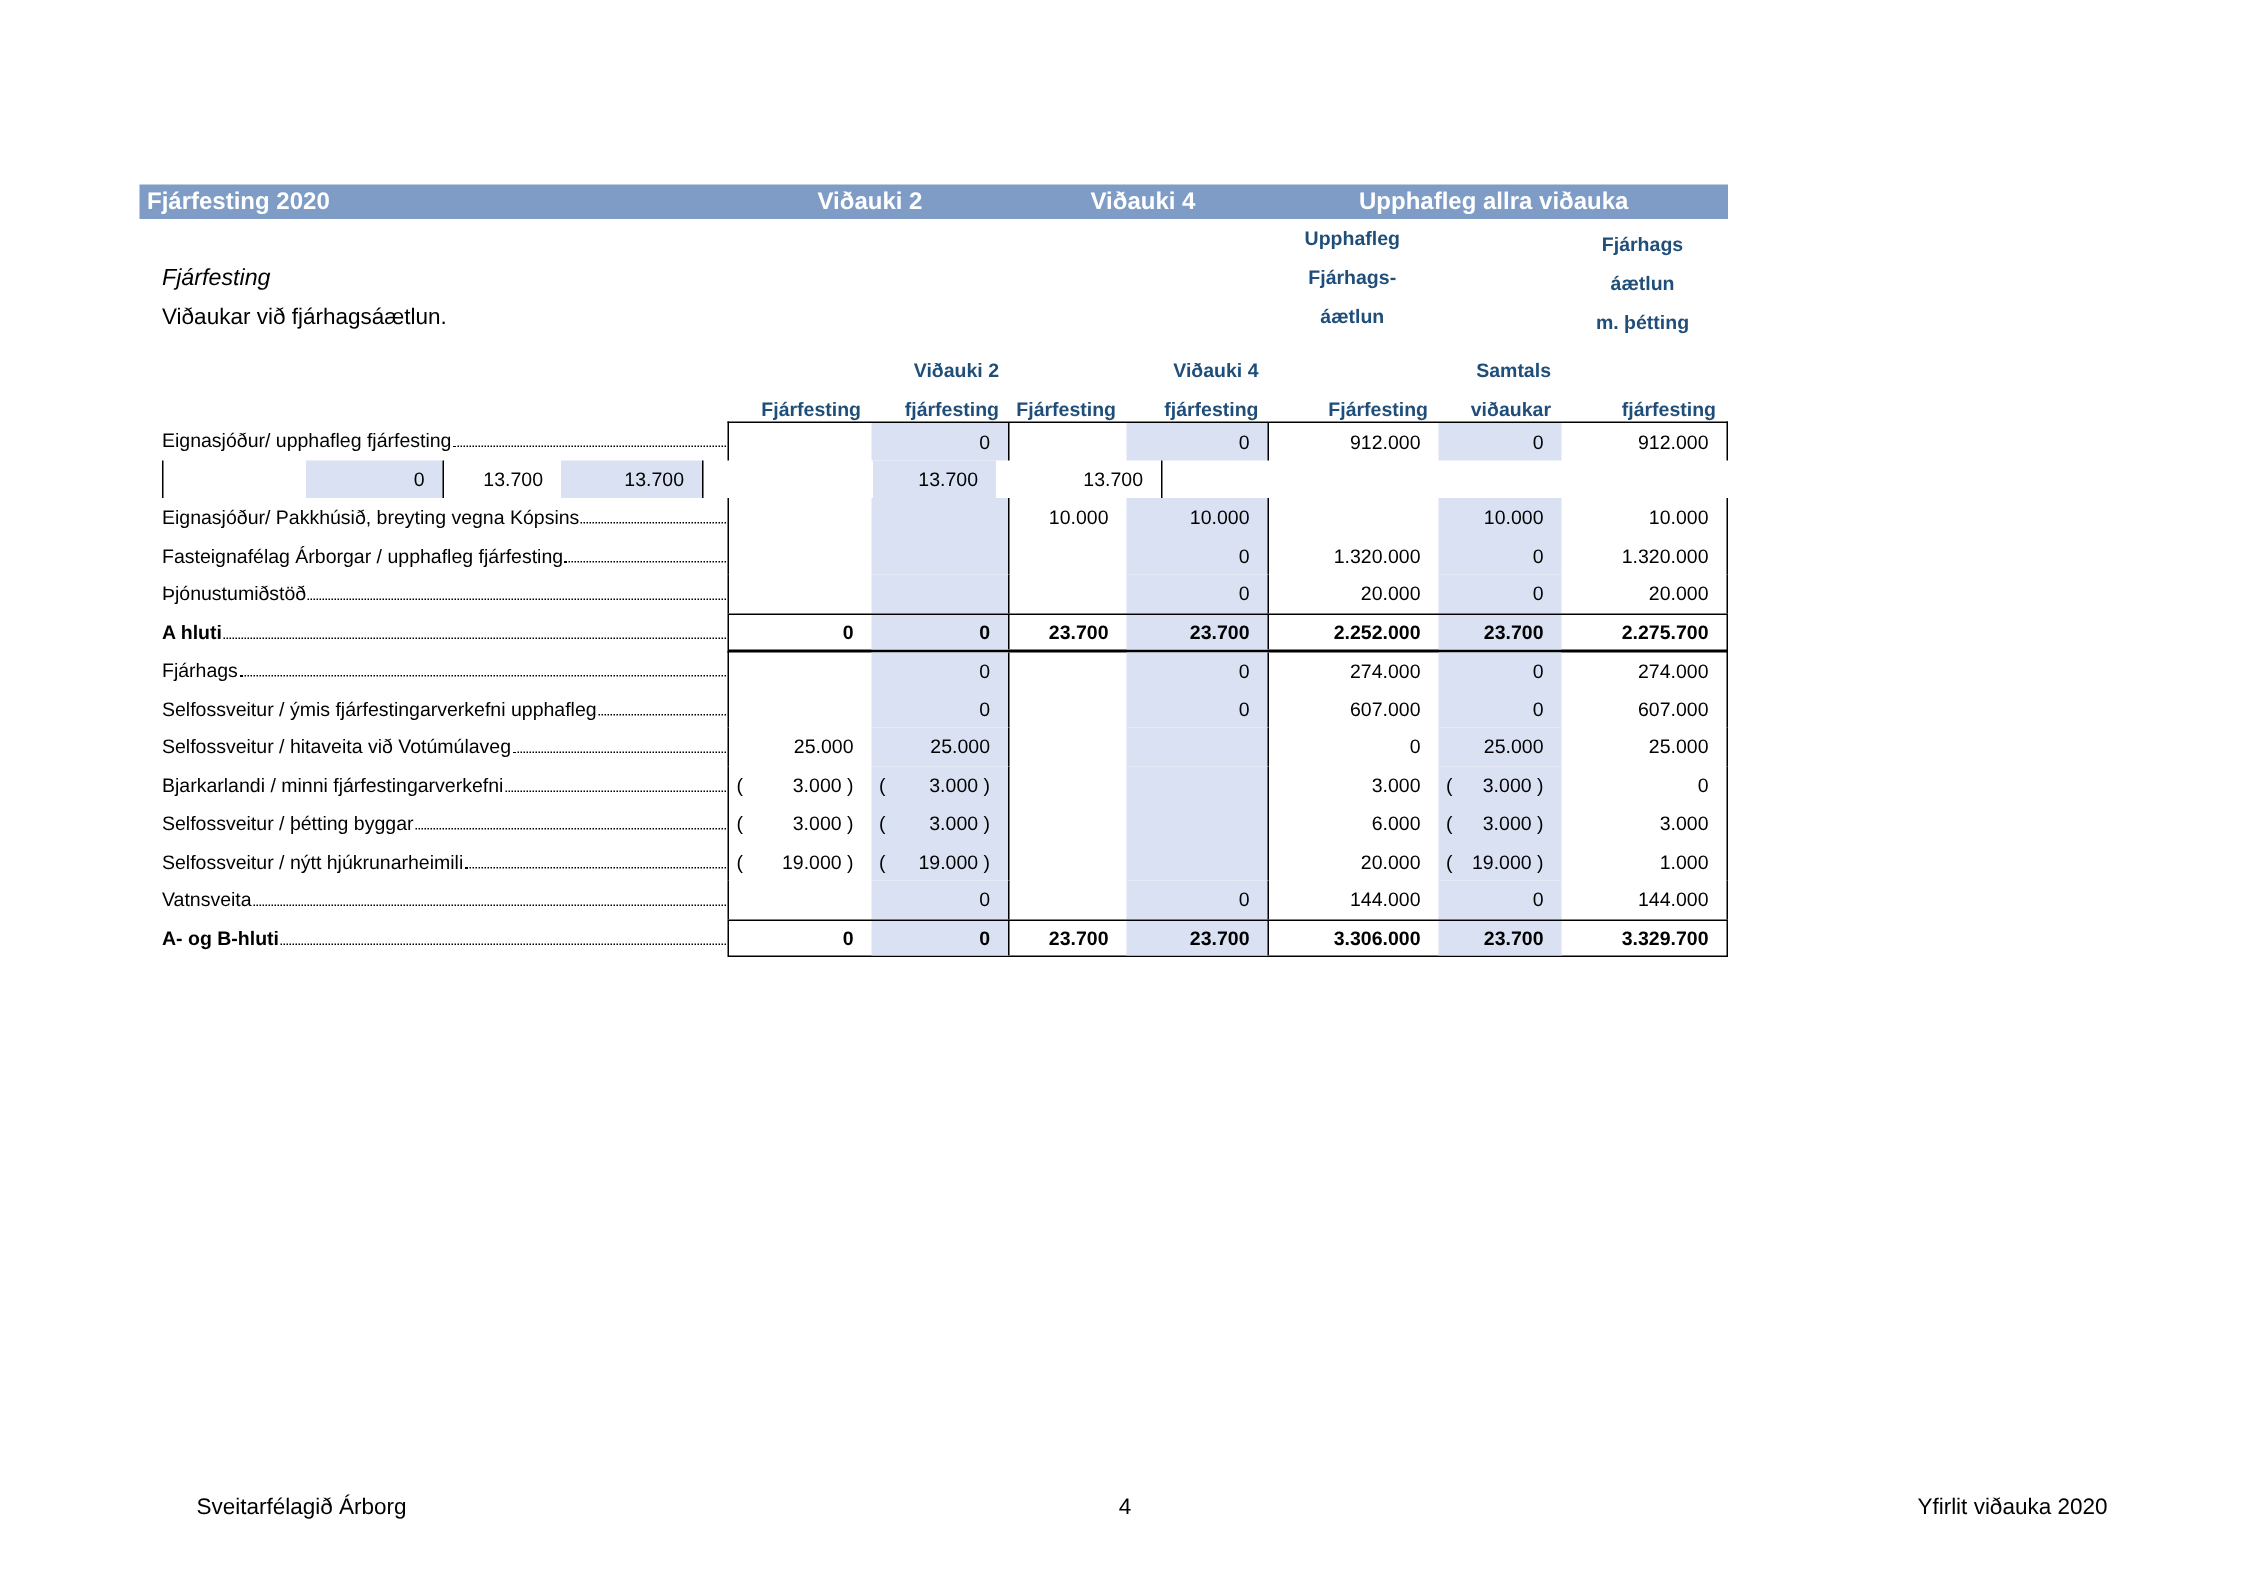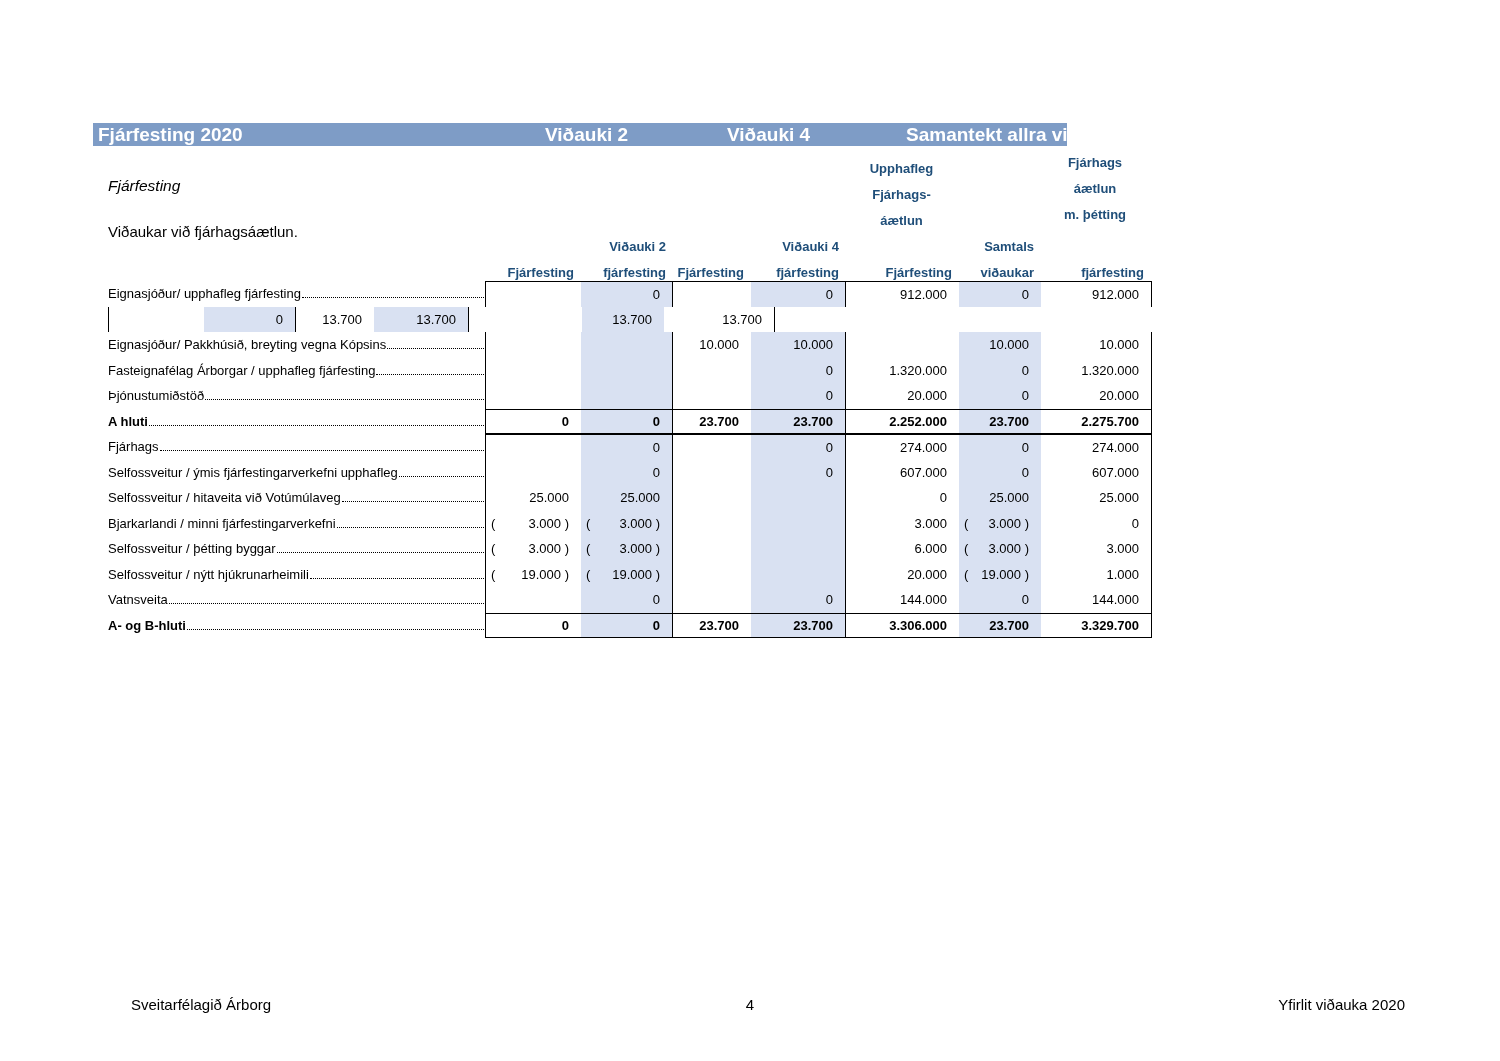--- a/index.html
+++ b/index.html
@@ -1,36 +1,36 @@
 <!DOCTYPE html>
 <html><head>
 <meta charset="utf-8">
 <style>
   * { margin:0; padding:0; box-sizing:border-box; }
   html,body { background:#fff; }
   body { font-family:"Liberation Sans", sans-serif; color:#000; }
   .page { position:relative; width:1500px; height:1061px; background:#ffffff; overflow:hidden; }
 
   
-  .banner { position:absolute; left:93px; top:123px; width:974px; height:23px;
-            background:#7E9CC6; color:#ffffff; font-weight:700; font-size:19px; }
+  .banner { position:absolute; left:93px; top:123px; width:1059px; height:23px;
+            background:#7E9CC6; color:#ffffff; font-weight:700; font-size:16px; }
   .banner span { position:absolute; top:0; line-height:23px; white-space:nowrap; }
   .banner .b-title { left:5px; }
   .banner .b-v2 { left:452px; }
   .banner .b-v4 { left:634px; }
   .banner .b-sum { left:813px; }
 
   
   .intro-title { position:absolute; left:108px; top:177px; font-size:15.5px; font-style:italic; }
-  .intro-sub   { position:absolute; left:108px; top:203px; font-size:15px;margin-top:20px; }
+  .intro-sub   { position:absolute; left:108px; top:203px; font-size:15px; }
 
   
   .hdr-block { position:absolute; color:#1F4E79; font-weight:700; font-size:13px;
                text-align:center; line-height:26px; }
-  .hdr-c5 { left:845px; top:156px; width:113px; }
+  .hdr-c5 { left:845px; top:146px; width:113px; }
   .hdr-c7 { left:1040px; top:150px; width:110px; }
 
   .hdr-grid { position:absolute; left:485px; top:234px; width:667px;
               color:#1F4E79; font-weight:700; font-size:13px; }
   .hdr-row { display:flex; height:26px; }
   .hcell { line-height:26px; text-align:right; padding-right:6px; white-space:nowrap; }
   .hc1{width:95px;} .hc2{width:92px;} .hc3{width:78px;} .hc4{width:95px;}
   .hc5{width:113px;} .hc6{width:82px;} .hc7{width:110px;}
 
   
@@ -63,21 +63,21 @@
 </style>
 </head>
 <body>
 
 <div class="page">
 
   <div class="banner">
     <span class="b-title">Fjárfesting 2020</span>
     <span class="b-v2">Viðauki 2</span>
     <span class="b-v4">Viðauki  4</span>
-    <span class="b-sum">Samantekt allra viðauka</span>
+    <span class="b-sum">Upphafleg allra viðauka</span>
   </div>
 
   <div class="intro-title">Fjárfesting</div>
   <div class="intro-sub">Viðaukar við fjárhagsáætlun.</div>
 
   <div class="hdr-block hdr-c5">
     <div>Upphafleg</div>
     <div>Fjárhags-</div>
     <div>áætlun</div>
   </div>

